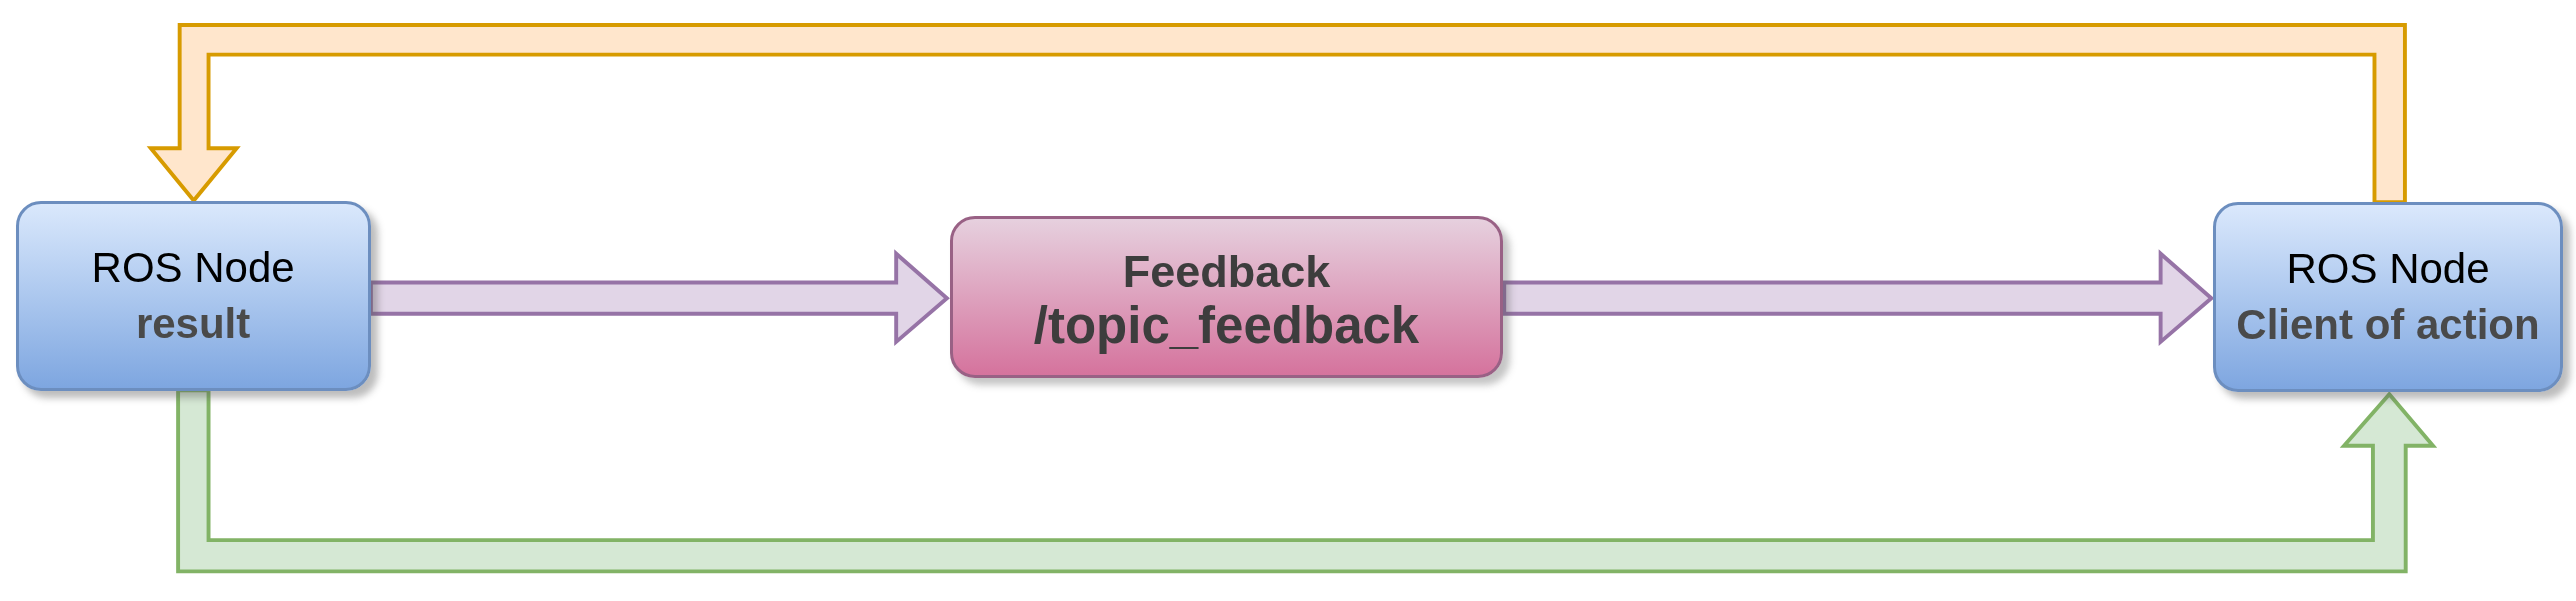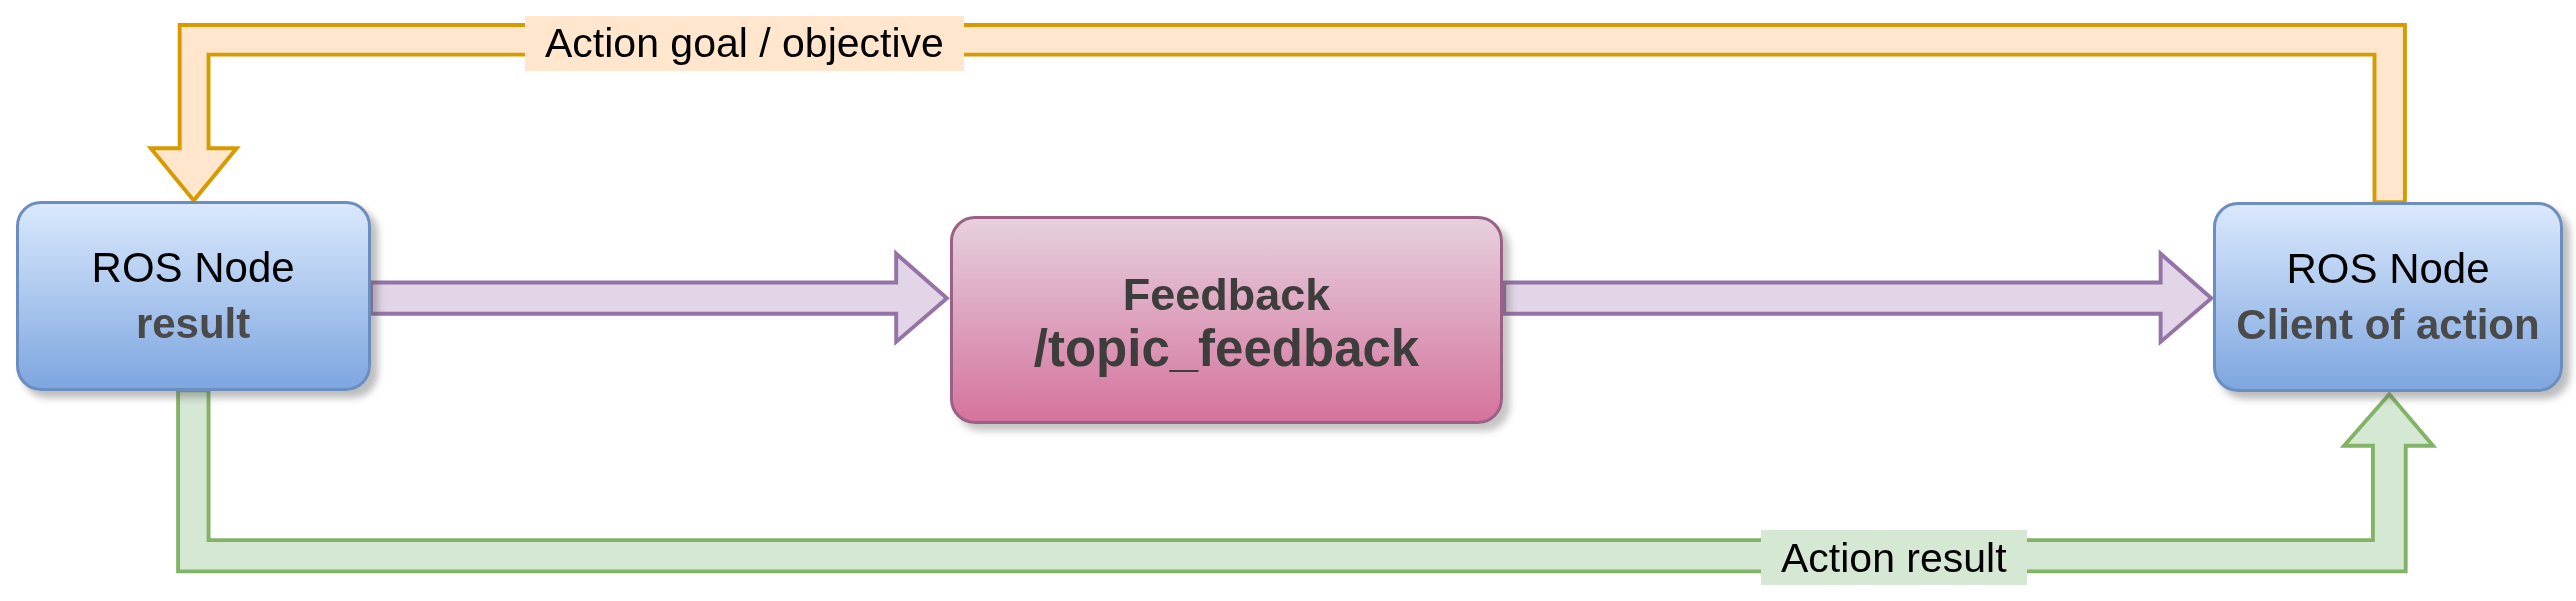--- a/index.html
+++ b/index.html
@@ -30,21 +30,21 @@
     background:linear-gradient(180deg, var(--node-gradient-top) 0%, #aec9ef 48%, var(--node-gradient-bottom) 100%);
     box-shadow:6.2px 7px 7.8px rgba(90,90,90,.40);
   }
   .node--pink{
     border:3.1px solid var(--topic-border);
     background:linear-gradient(180deg, var(--topic-gradient-top) 0%, var(--topic-gradient-bottom) 100%);
     box-shadow:6.2px 7px 7.8px rgba(90,90,90,.35);
   }
   .node--server{left:15.6px; top:201px; width:355px; height:190px;}
   .node--client{left:2213px; top:202px; width:350px; height:190px;}
-  .node--feedback{left:950px; top:216px; width:553px; height:208px;text-align:right;}
+  .node--feedback{left:950px; top:216px; width:553px; height:162px;text-align:right;}
 
   .node-title{font-size:42px; line-height:56px; color:var(--title-text);}
   .node-sub{font-size:42px; line-height:56px; font-weight:bold; color:var(--subtitle-text);}
   .feedback-title{font-size:45px; line-height:58px; font-weight:bold; color:var(--topic-text);}
   .feedback-topic{font-size:51px; line-height:50px; font-weight:bold; color:var(--topic-text);}
 
   .flow-label{
     position:absolute; z-index:3; white-space:nowrap;
     font-size:41px; line-height:44px; padding:5.5px 20px; color:var(--label-text);
   }
@@ -75,18 +75,16 @@
   <div class="node node--pink node--feedback">
     <div class="feedback-title">Feedback</div>
     <div class="feedback-topic">/topic_feedback</div>
   </div>
 
   <div class="node node--blue node--client">
     <div class="node-title">ROS Node</div>
     <div class="node-sub">Client of action</div>
   </div>
 
-  <div class="flow-label flow-label--goal">Action goal / objective</div>
 
-  <div class="flow-label flow-label--result">Action result</div>
 
 </div>
 
 
 </body></html>

